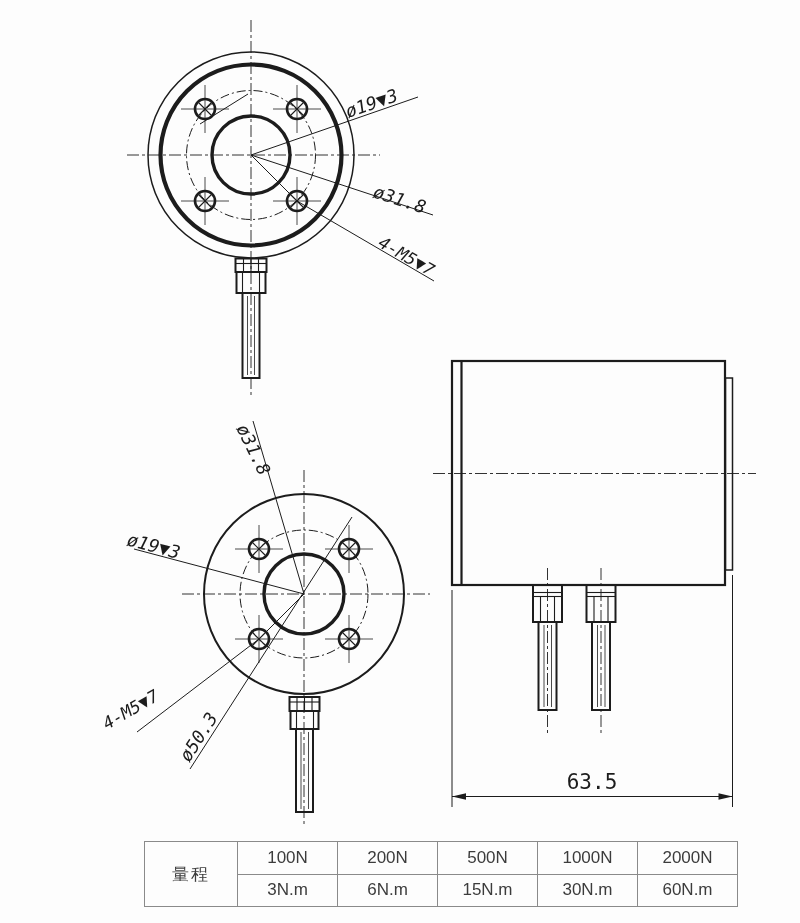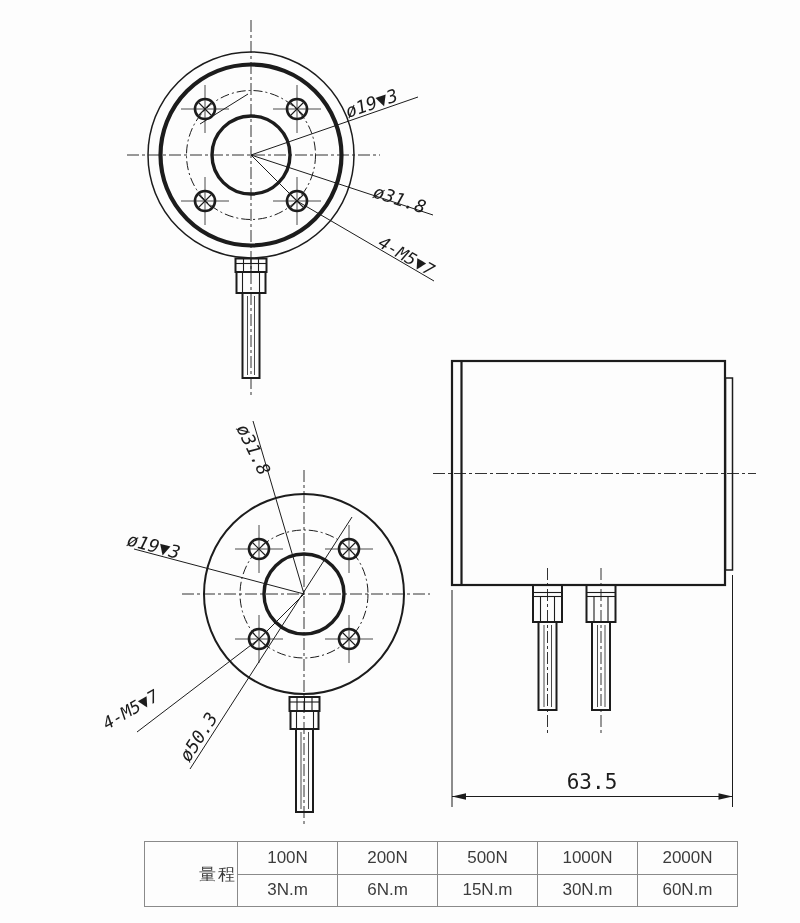--- a/index.html
+++ b/index.html
@@ -44,21 +44,21 @@
   .spec table{
     width:100%;height:100%;border-collapse:collapse;table-layout:fixed;
   }
   .spec td{
     border:1px solid var(--table-border);
     text-align:center;vertical-align:middle;
     font-size:17px;color:var(--table-text);
     font-family:"Liberation Sans","DejaVu Sans",sans-serif;
     padding:0;
   }
-  .spec td.lbl{letter-spacing:2px;text-align:right;}
+  .spec td.lbl{letter-spacing:2px;}
 </style>
 </head>
 <body>
 
 <div class="canvas">
 
 <svg width="800" height="923" viewBox="0 0 800 923">
   <defs>
     <g id="bolthole">
       <line x1="-24" y1="0" x2="24" y2="0" class="hair"></line>

